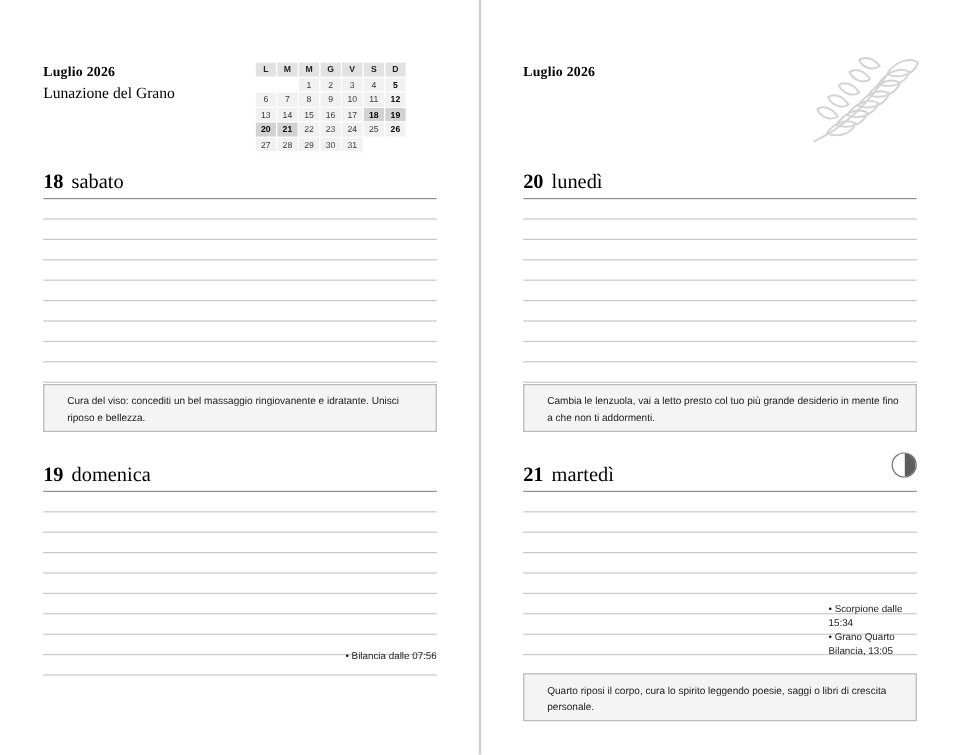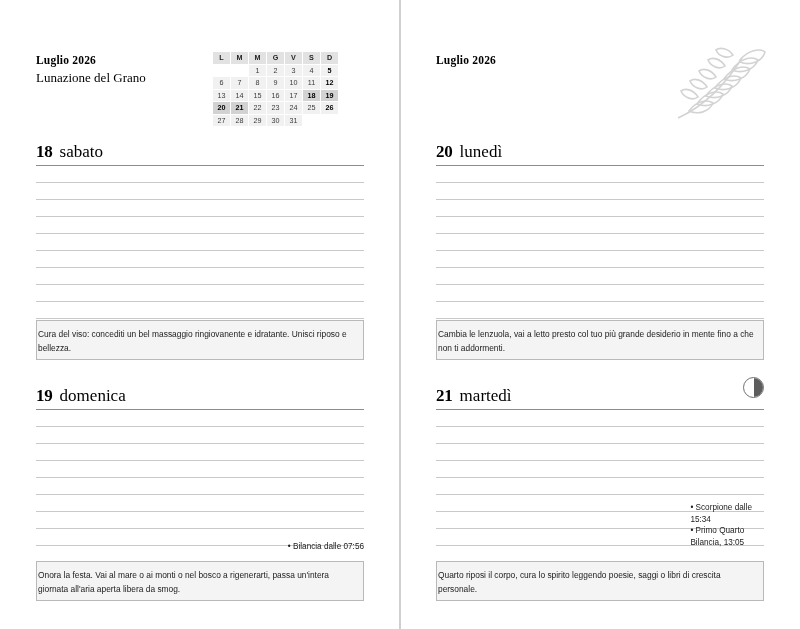--- a/index.html
+++ b/index.html
@@ -156,21 +156,21 @@
   }
 
   
   .note {
     border: 1px solid #b9b9b9;
     background: #f4f4f4;
     font-family: "Liberation Sans", sans-serif;
     font-size: 8.4px;
     line-height: 1.62;
     color: #1b1b1b;
-    padding: 7px 9px 8px 1px;
+    padding: 7px 9px 8px 19px;
     box-sizing: border-box;
     position: absolute;
     left: 36px;
     width: 328px;
   }
   .note p { margin: 0; }
 
   
   .astro-inline {
     position: absolute;
@@ -309,23 +309,20 @@
         <div class="rule"></div>
         <div class="rule"></div>
         <div class="rule"></div>
         <div class="rule"></div>
         <div class="rule"></div>
       </div>
     </div>
 
     <div class="astro-inline" style="top:518px;">• Bilancia dalle 07:56</div>
 
-    <div class="note" style="top:537px; height:40px;">
-      <p>Onora la festa. Vai al mare o ai monti o nel bosco a rigenerarti, passa un'intera giornata all'aria aperta libera da smog.</p>
-    </div>
   </div>
 
   <div class="gutter"></div>
 
   <div class="page page-right">
 
     <div class="month-block">
       <div class="month-title">Luglio 2026</div>
     </div>
 
@@ -387,21 +384,21 @@
         <div class="rule"></div>
         <div class="rule"></div>
         <div class="rule"></div>
         <div class="rule"></div>
       </div>
     </div>
 
     <div class="astro-list" style="top:478px;">
       <div class="item">• Scorpione dalle</div>
       <div class="item">15:34</div>
-      <div class="item">• Primo Quarto</div>
+      <div class="item">• Grano Quarto</div>
       <div class="item">Bilancia, 13:05</div>
     </div>
 
     <div class="note" style="top:537px; height:40px;">
       <p>Quarto riposi il corpo, cura lo spirito leggendo poesie, saggi o libri di crescita personale.</p>
     </div>
   </div>
 
 </div>
 

